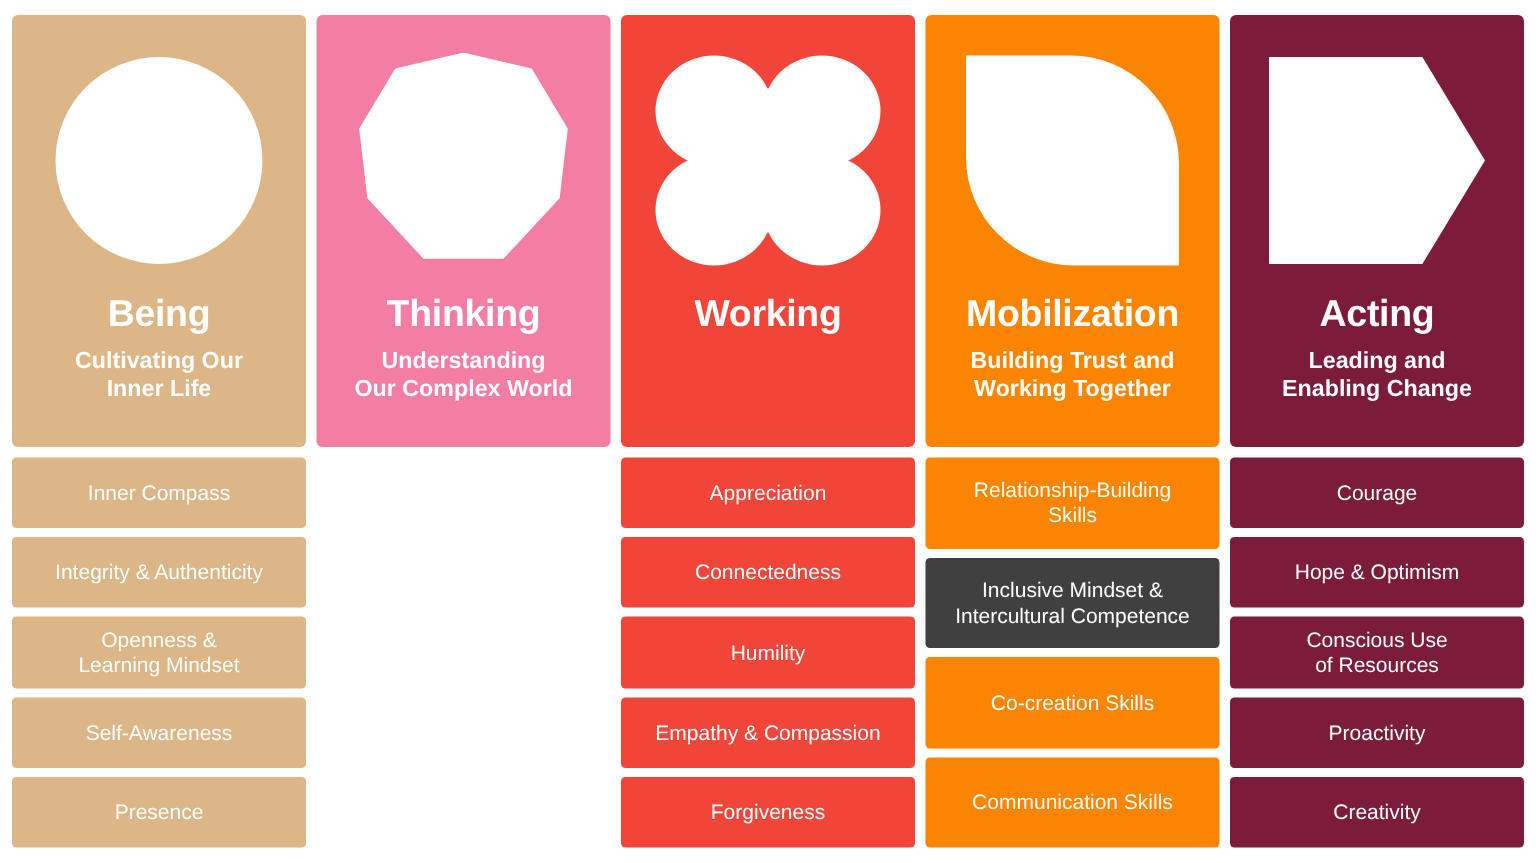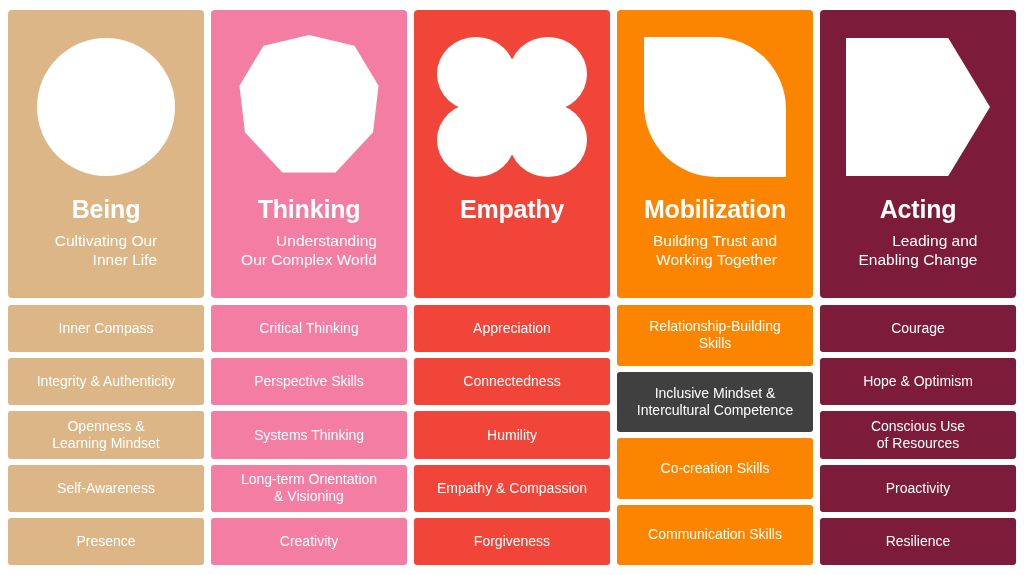--- a/index.html
+++ b/index.html
@@ -118,23 +118,23 @@
     line-height: 1.05;
     text-align: center;
     margin-top: 14px;
     letter-spacing: -0.2px;
     white-space: nowrap;
   }
 
   .head-sub {
     color: #ffffff;
     font-size: 15.5px;
-    font-weight: normal;
+    font-weight: bold;
     line-height: 1.22;
-    text-align: right;
+    text-align: center;
     margin-top: 10px;
     padding: 0 2px;
   }
 
   
   .cells {
     margin-top: 7px;
     display: flex;
     flex-direction: column;
     gap: 6px;
@@ -176,40 +176,33 @@
       </div>
     </div>
     <div class="column">
       <div class="head-card" style="background:#F47DA3">
         <div class="glyph-wrap">
           <div class="g-polygon"></div>
         </div>
         <div class="head-title">Thinking</div>
         <div class="head-sub">Understanding<br>Our Complex World</div>
       </div>
-      <div class="cells">
-        <div class="cell" style="background:#F47DA3">Critical Thinking</div>
-        <div class="cell" style="background:#F47DA3">Perspective Skills</div>
-        <div class="cell" style="background:#F47DA3">Systems Thinking</div>
-        <div class="cell" style="background:#F47DA3">Long-term Orientation<br>&amp; Visioning</div>
-        <div class="cell" style="background:#F47DA3">Creativity</div>
-      </div>
     </div>
     <div class="column">
       <div class="head-card" style="background:#F2453A">
         <div class="glyph-wrap">
           <div class="g-clover">
             <span class="tl"></span>
             <span class="tr"></span>
             <span class="bl"></span>
             <span class="br"></span>
             <span class="mid"></span>
           </div>
         </div>
-        <div class="head-title">Empathy</div>
+        <div class="head-title">Working</div>
       </div>
       <div class="cells">
         <div class="cell" style="background:#F2453A">Appreciation</div>
         <div class="cell" style="background:#F2453A">Connectedness</div>
         <div class="cell" style="background:#F2453A">Humility</div>
         <div class="cell" style="background:#F2453A">Empathy &amp; Compassion</div>
         <div class="cell" style="background:#F2453A">Forgiveness</div>
       </div>
     </div>
     <div class="column">
@@ -233,16 +226,16 @@
           <div class="g-arrow"></div>
         </div>
         <div class="head-title">Acting</div>
         <div class="head-sub">Leading and<br>Enabling Change</div>
       </div>
       <div class="cells">
         <div class="cell" style="background:#7C1B3A">Courage</div>
         <div class="cell" style="background:#7C1B3A">Hope &amp; Optimism</div>
         <div class="cell" style="background:#7C1B3A">Conscious Use<br>of Resources</div>
         <div class="cell" style="background:#7C1B3A">Proactivity</div>
-        <div class="cell" style="background:#7C1B3A">Resilience</div>
+        <div class="cell" style="background:#7C1B3A">Creativity</div>
       </div>
     </div>
   </div>
 
 </body></html>

